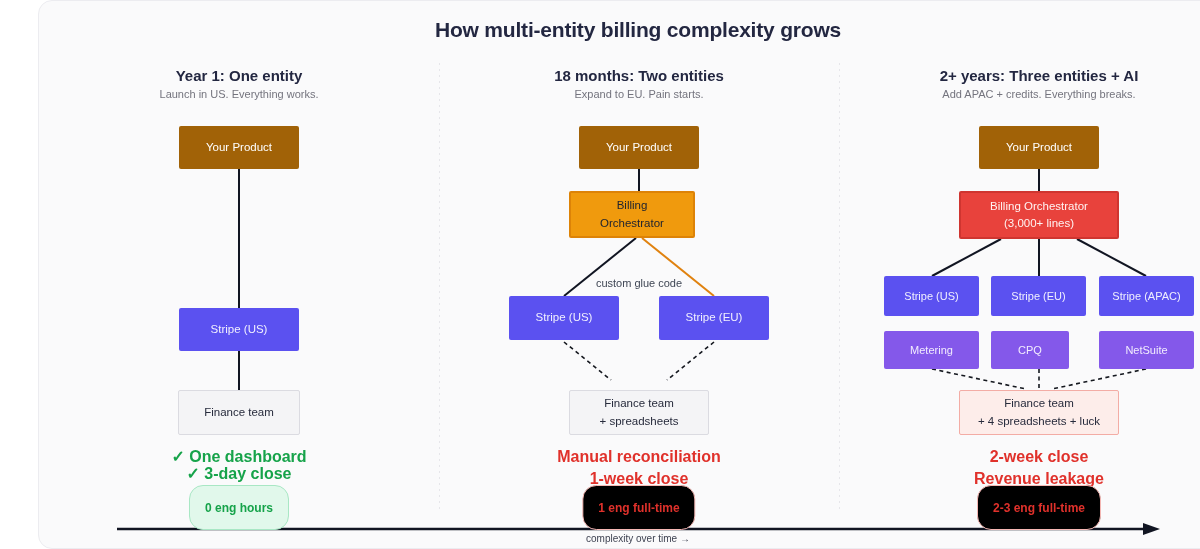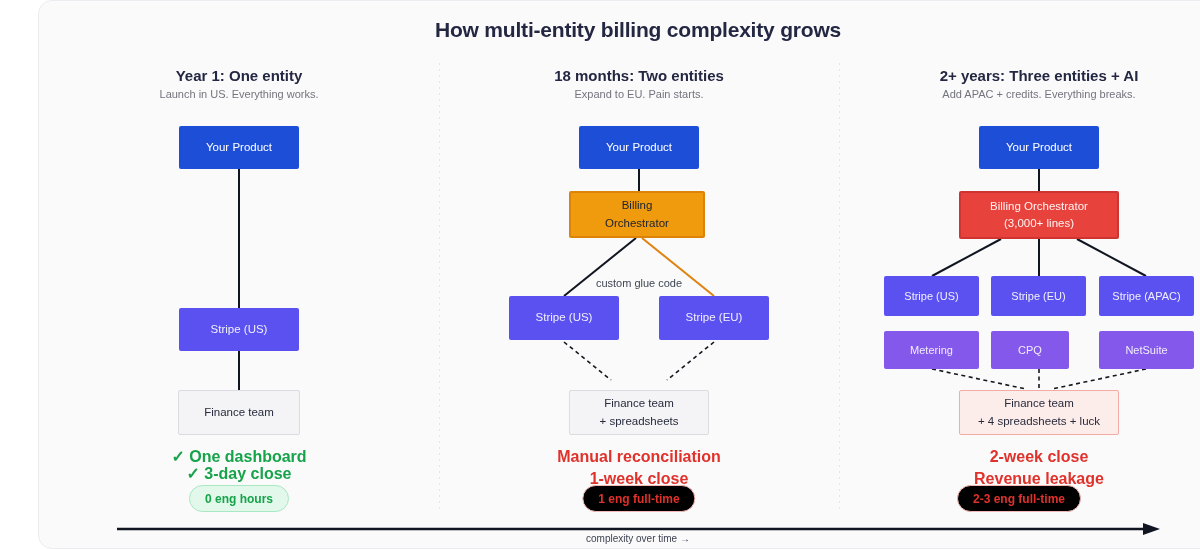--- a/index.html
+++ b/index.html
@@ -31,38 +31,38 @@
   }
   .col-sub {
     position: absolute; top: 87px; width: 320px;
     text-align: center; font-size: 11px; color: #74747E;
   }
   .box {
     position: absolute;
     display: flex; flex-direction: column; align-items: center; justify-content: center;
     text-align: center; font-size: 11.5px; line-height: 1.5; border-radius: 2px;
   }
-  .blue   { background: #1d4ed8; color: #FFFFFF; }
+  .blue   { background: #a16207; color: #FFFFFF; }
   .stripe { background: #5B51F0; color: #F0EFFE; }
   .tool   { background: #8458EA; color: #F2ECFE; }
   .orange { background: #F09A0D; border: 2px solid #DD8307; color: #20242F; }
   .redbox { background: #E8423C; border: 2px solid #CF3530; color: #FFF3F2; }
   .gray   { background: #F4F4F6; border: 1px solid #DBDBE1; color: #272B3C; }
   .pink   { background: #FDEDEA; border: 1.5px solid #F3ACA5; color: #272B3C; }
 
   .outcome {
     position: absolute; width: 320px; text-align: center;
     font-size: 16px; font-weight: 700; line-height: 15px;
   }
   .green { color: #16A34A; }
   .red   { color: #E0312B; }
 
   .pill {
     position: absolute; top: 484px; transform: translateX(-50%);
-    height: 27px; display: inline-flex; align-items: center;
+    height: 45px; display: inline-flex; align-items: center;
     padding: 8px 15px; border-radius: 14px;
     font-size: 12px; font-weight: 700; white-space: nowrap;
   }
   .green-pill { background: #E1F8EB; border: 1px solid #A8E7C4; color: #16A34A; }
   .red-pill   { background: #000000; border: 1px solid #F6B8B4; color: #E0312B; }
 
   .glue {
     position: absolute; left: 538px; top: 276px; width: 124px;
     text-align: center; font-size: 11px; color: #3F4654;
   }
@@ -111,21 +111,21 @@
     <div class="box gray" style="left:139px;top:389px;width:122px;height:45px">Finance team</div>
     <div class="outcome green" style="left:40px;top:448px">✓ One dashboard</div>
     <div class="outcome green" style="left:40px;top:465px">✓ 3-day close</div>
     <div class="pill green-pill" style="left:200px">0 eng hours</div>
   </div>
 
   <div>
     <div class="col-heading" style="left:440px">18 months: Two entities</div>
     <div class="col-sub" style="left:440px">Expand to EU. Pain starts.</div>
     <div class="box blue" style="left:540px;top:125px;width:120px;height:43px">Your Product</div>
-    <div class="box orange" style="left:530px;top:190px;width:136px;height:47px">
+    <div class="box orange" style="left:530px;top:190px;width:126px;height:47px">
       <span>Billing</span>
       <span>Orchestrator</span>
     </div>
     <div class="glue">custom glue code</div>
     <div class="box stripe" style="left:470px;top:295px;width:110px;height:44px">Stripe (US)</div>
     <div class="box stripe" style="left:620px;top:295px;width:110px;height:44px">Stripe (EU)</div>
     <div class="box gray" style="left:530px;top:389px;width:140px;height:45px">
       <span>Finance team</span>
       <span>+ spreadsheets</span>
     </div>
@@ -147,18 +147,18 @@
     <div class="box stripe" style="left:1060px;top:275px;width:95px;height:40px;font-size:11px">Stripe (APAC)</div>
     <div class="box tool" style="left:845px;top:330px;width:95px;height:38px;font-size:11px">Metering</div>
     <div class="box tool" style="left:952px;top:330px;width:78px;height:38px;font-size:11px">CPQ</div>
     <div class="box tool" style="left:1060px;top:330px;width:95px;height:38px;font-size:11px">NetSuite</div>
     <div class="box pink" style="left:920px;top:389px;width:160px;height:45px">
       <span>Finance team</span>
       <span>+ 4 spreadsheets + luck</span>
     </div>
     <div class="outcome red" style="left:840px;top:448px">2-week close</div>
     <div class="outcome red" style="left:840px;top:470px">Revenue leakage</div>
-    <div class="pill red-pill" style="left:980px">2-3 eng full-time</div>
+    <div class="pill red-pill" style="left:1000px">2-3 eng full-time</div>
   </div>
 
   <div class="axis-label">complexity over time →</div>
 
 </div>
 
 </body></html>

